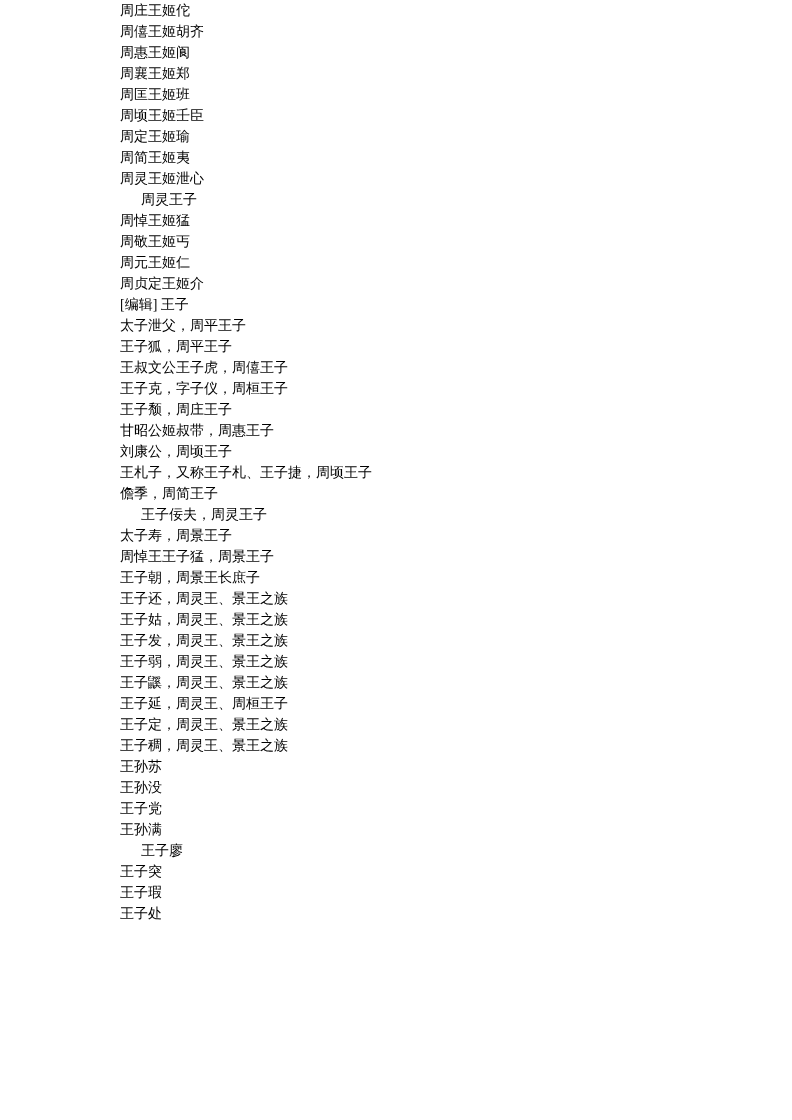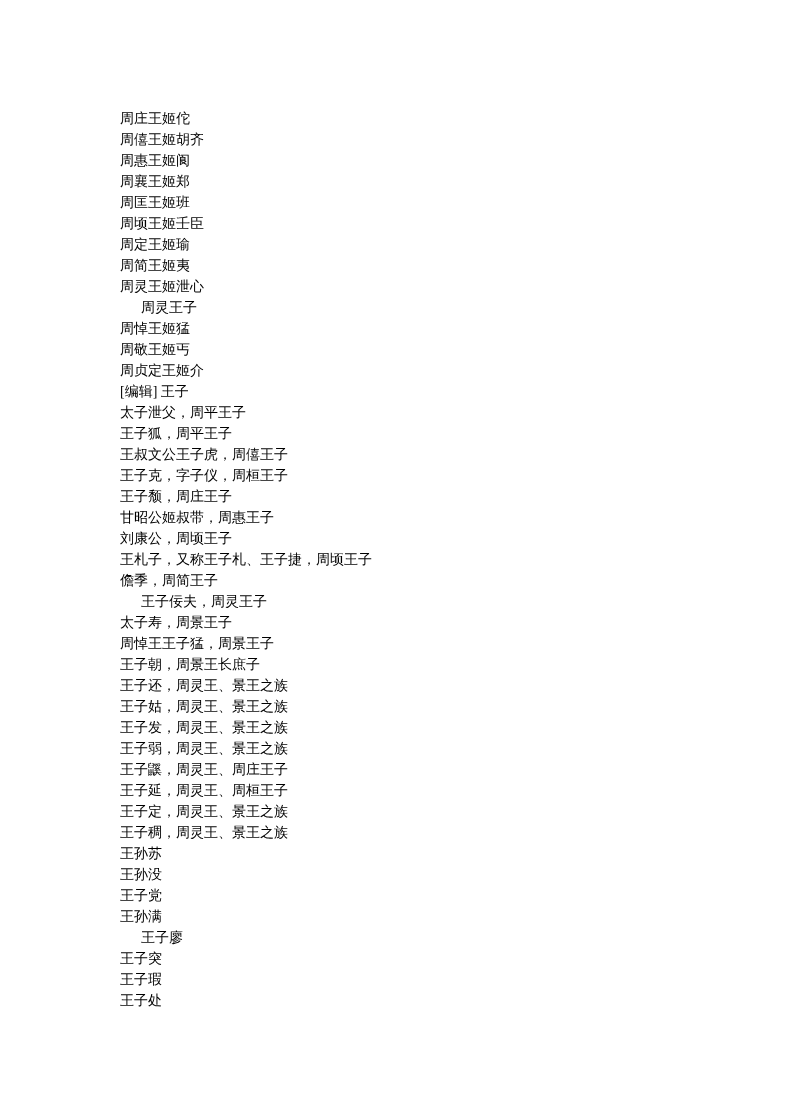--- a/index.html
+++ b/index.html
@@ -7,21 +7,20 @@
     padding: 0;
     width: 792px;
     height: 1120px;
     background: #ffffff;
     font-family: "SimSun", "宋体", serif;
     font-size: 14px;
     color: #000000;
     line-height: 1.5;
   }
   .page {
-    padding-top: 108px;
     padding-left: 120px;
   }
   .line {
     white-space: pre;
     height: 21px;
   }
   .indent {
     padding-left: 21px;
   }
 </style>
@@ -34,40 +33,41 @@
     <div class="line">周惠王姬阆</div>
     <div class="line">周襄王姬郑</div>
     <div class="line">周匡王姬班</div>
     <div class="line">周顷王姬壬臣</div>
     <div class="line">周定王姬瑜</div>
     <div class="line">周简王姬夷</div>
     <div class="line">周灵王姬泄心</div>
     <div class="line indent">周灵王子</div>
     <div class="line">周悼王姬猛</div>
     <div class="line">周敬王姬丐</div>
+    <div class="line">周元王姬仁</div>
     <div class="line">周贞定王姬介</div>
     <div class="line">[编辑] 王子</div>
     <div class="line">太子泄父，周平王子</div>
     <div class="line">王子狐，周平王子</div>
     <div class="line">王叔文公王子虎，周僖王子</div>
     <div class="line">王子克，字子仪，周桓王子</div>
     <div class="line">王子颓，周庄王子</div>
     <div class="line">甘昭公姬叔带，周惠王子</div>
     <div class="line">刘康公，周顷王子</div>
     <div class="line">王札子，又称王子札、王子捷，周顷王子</div>
     <div class="line">儋季，周简王子</div>
     <div class="line indent">王子佞夫，周灵王子</div>
     <div class="line">太子寿，周景王子</div>
     <div class="line">周悼王王子猛，周景王子</div>
     <div class="line">王子朝，周景王长庶子</div>
     <div class="line">王子还，周灵王、景王之族</div>
     <div class="line">王子姑，周灵王、景王之族</div>
     <div class="line">王子发，周灵王、景王之族</div>
     <div class="line">王子弱，周灵王、景王之族</div>
-    <div class="line">王子鼷，周灵王、周庄王子</div>
+    <div class="line">王子鼷，周灵王、景王之族</div>
     <div class="line">王子延，周灵王、周桓王子</div>
     <div class="line">王子定，周灵王、景王之族</div>
     <div class="line">王子稠，周灵王、景王之族</div>
     <div class="line">王孙苏</div>
     <div class="line">王孙没</div>
     <div class="line">王子党</div>
     <div class="line">王孙满</div>
     <div class="line indent">王子廖</div>
     <div class="line">王子突</div>
     <div class="line">王子瑕</div>

